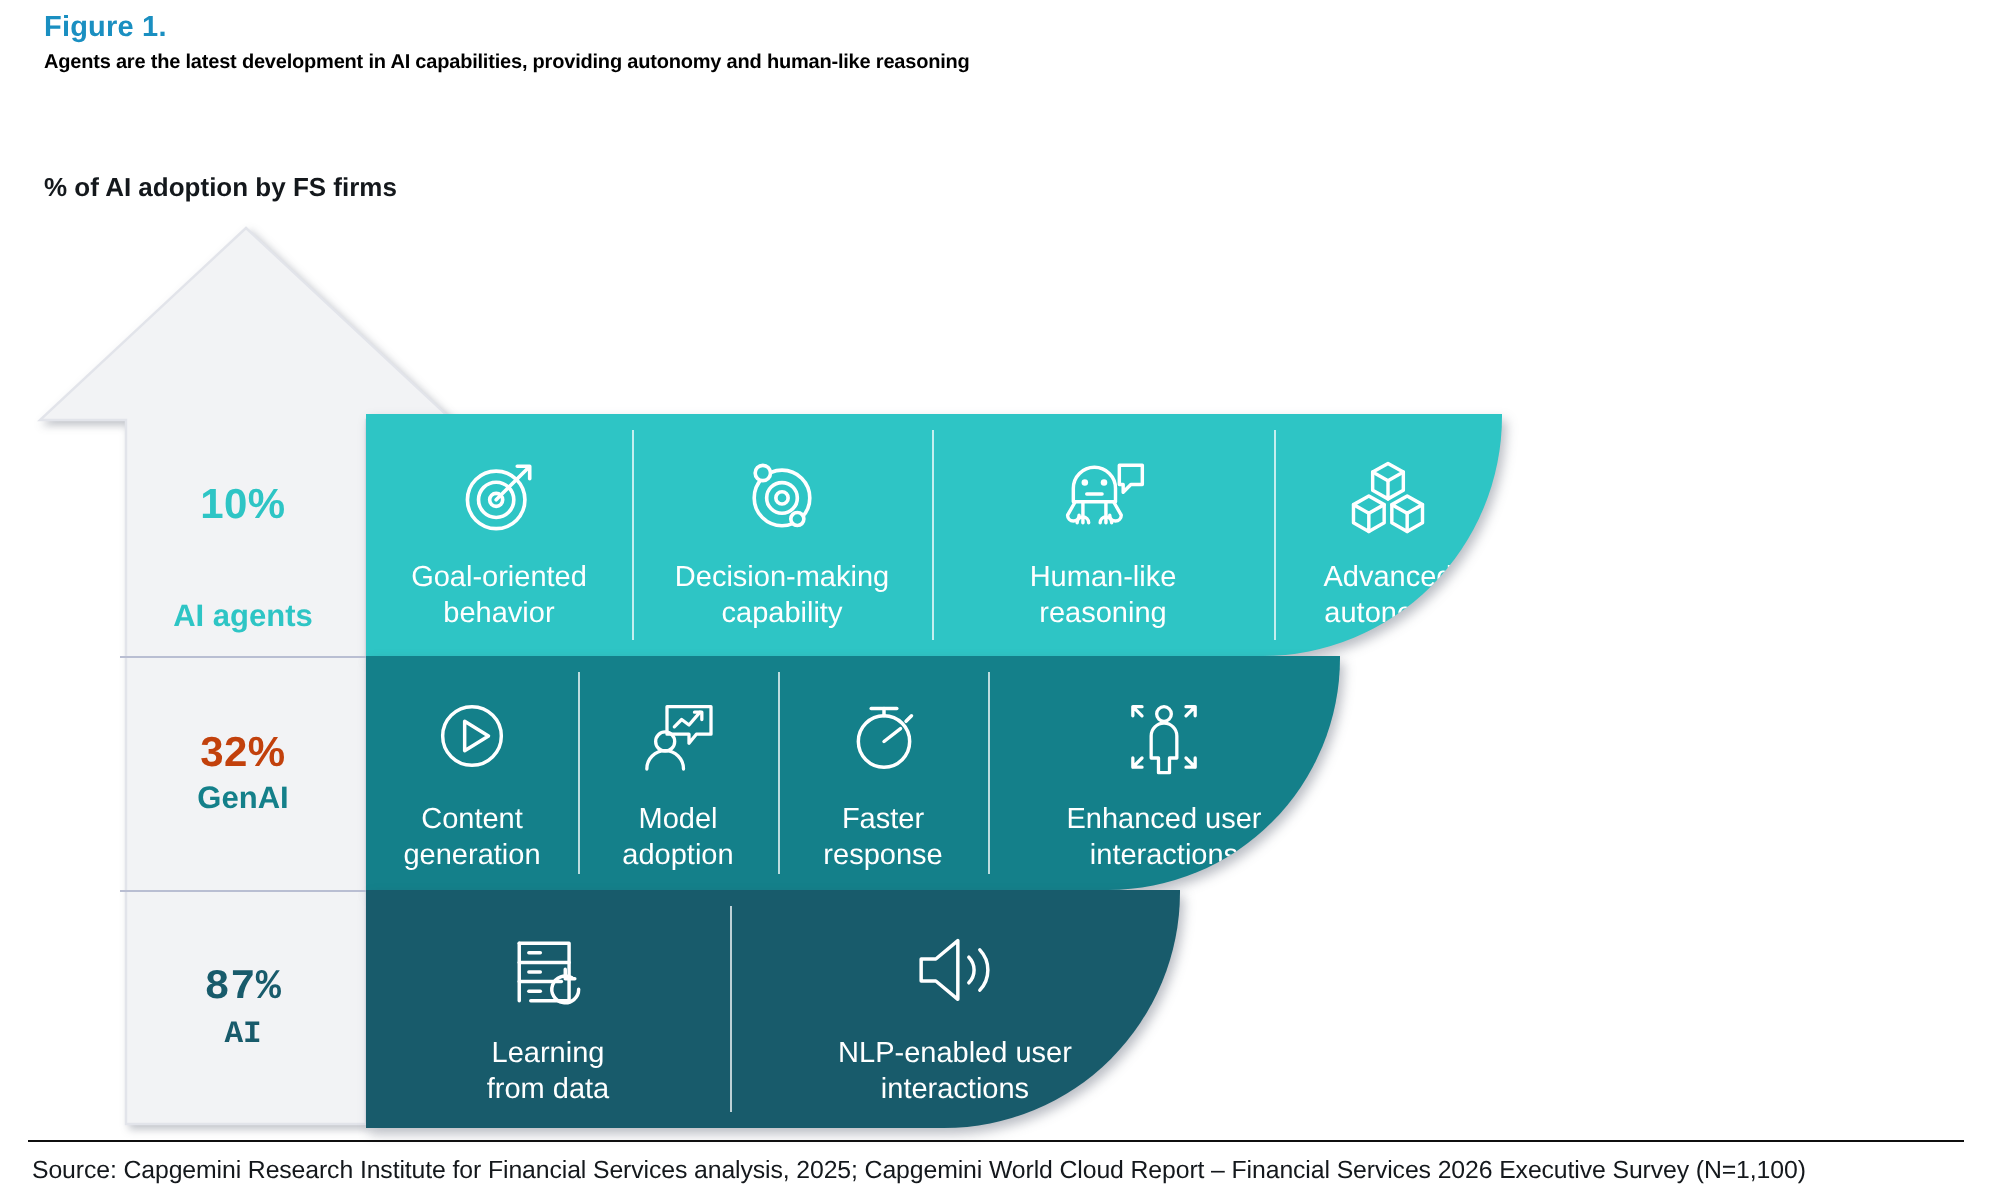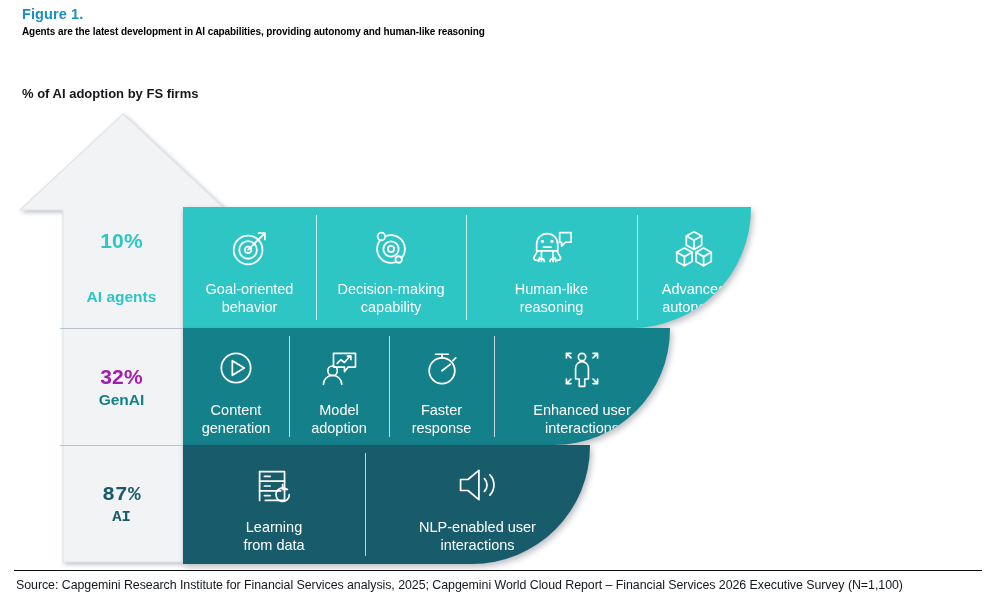--- a/index.html
+++ b/index.html
@@ -219,29 +219,29 @@
   <div class="axis-label">% of AI adoption by FS firms</div>
 
   <div class="arrow-wrap">
     <svg class="arrow-shape" viewBox="0 0 210 452" preserveAspectRatio="none">
       <polygon points="105,2 208,98 165,98 165,450 45,450 45,98 2,98" fill="#f2f3f5" stroke="#e2e4ea" stroke-width="1.2"></polygon>
     </svg>
   </div>
 
   <div class="pct-col">
 
-    <div class="pct-cell" style="top:0px;height:121px;gap:33px;">
+    <div class="pct-cell" style="top:12px;height:121px;gap:33px;">
       <div class="num" style="color:#2ec5c5;">10%</div>
       <div class="nm" style="color:#2ec5c5;">AI agents</div>
     </div>
 
     <div class="pct-divider" style="top:121px;"></div>
 
     <div class="pct-cell" style="top:121px;height:117px;">
-      <div class="num" style="color:#a21caf;">32%</div>
+      <div class="num" style="color:#c2410c;">32%</div>
       <div class="nm" style="color:#14808a;">GenAI</div>
     </div>
 
     <div class="pct-divider" style="top:238px;"></div>
 
     <div class="pct-cell" style="top:238px;height:119px;font-family:Liberation Mono, monospace;">
       <div class="num" style="color:#185b6b;">87%</div>
       <div class="nm" style="color:#185b6b;">AI</div>
     </div>
   </div>

